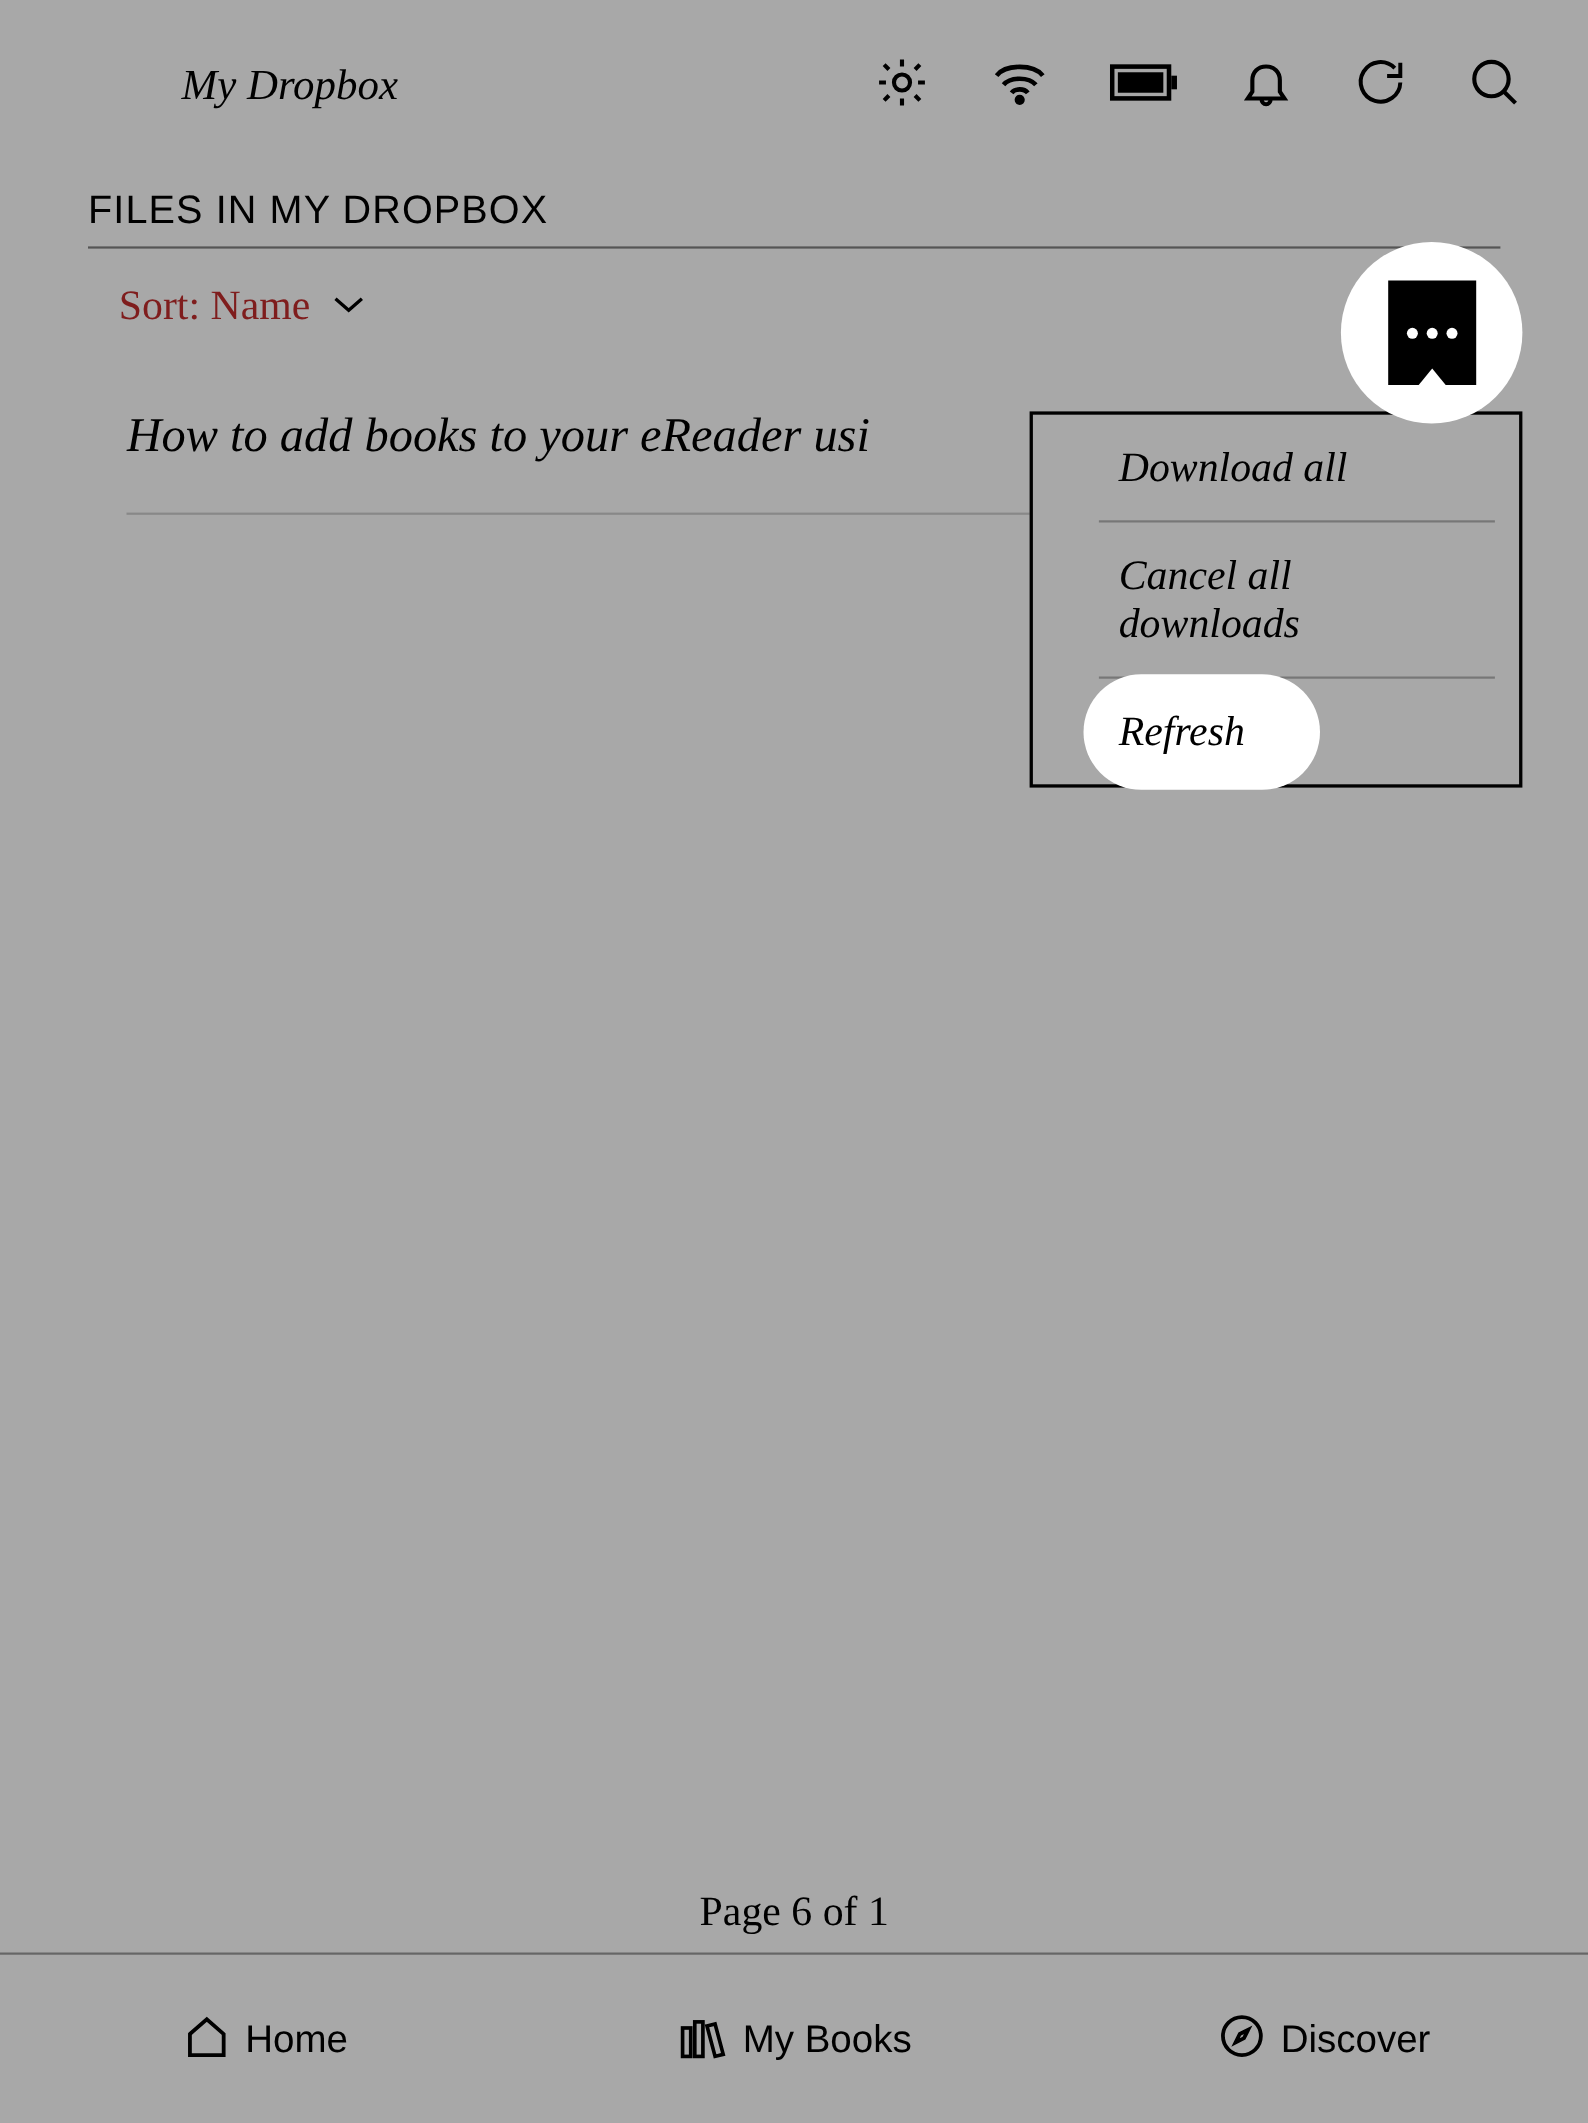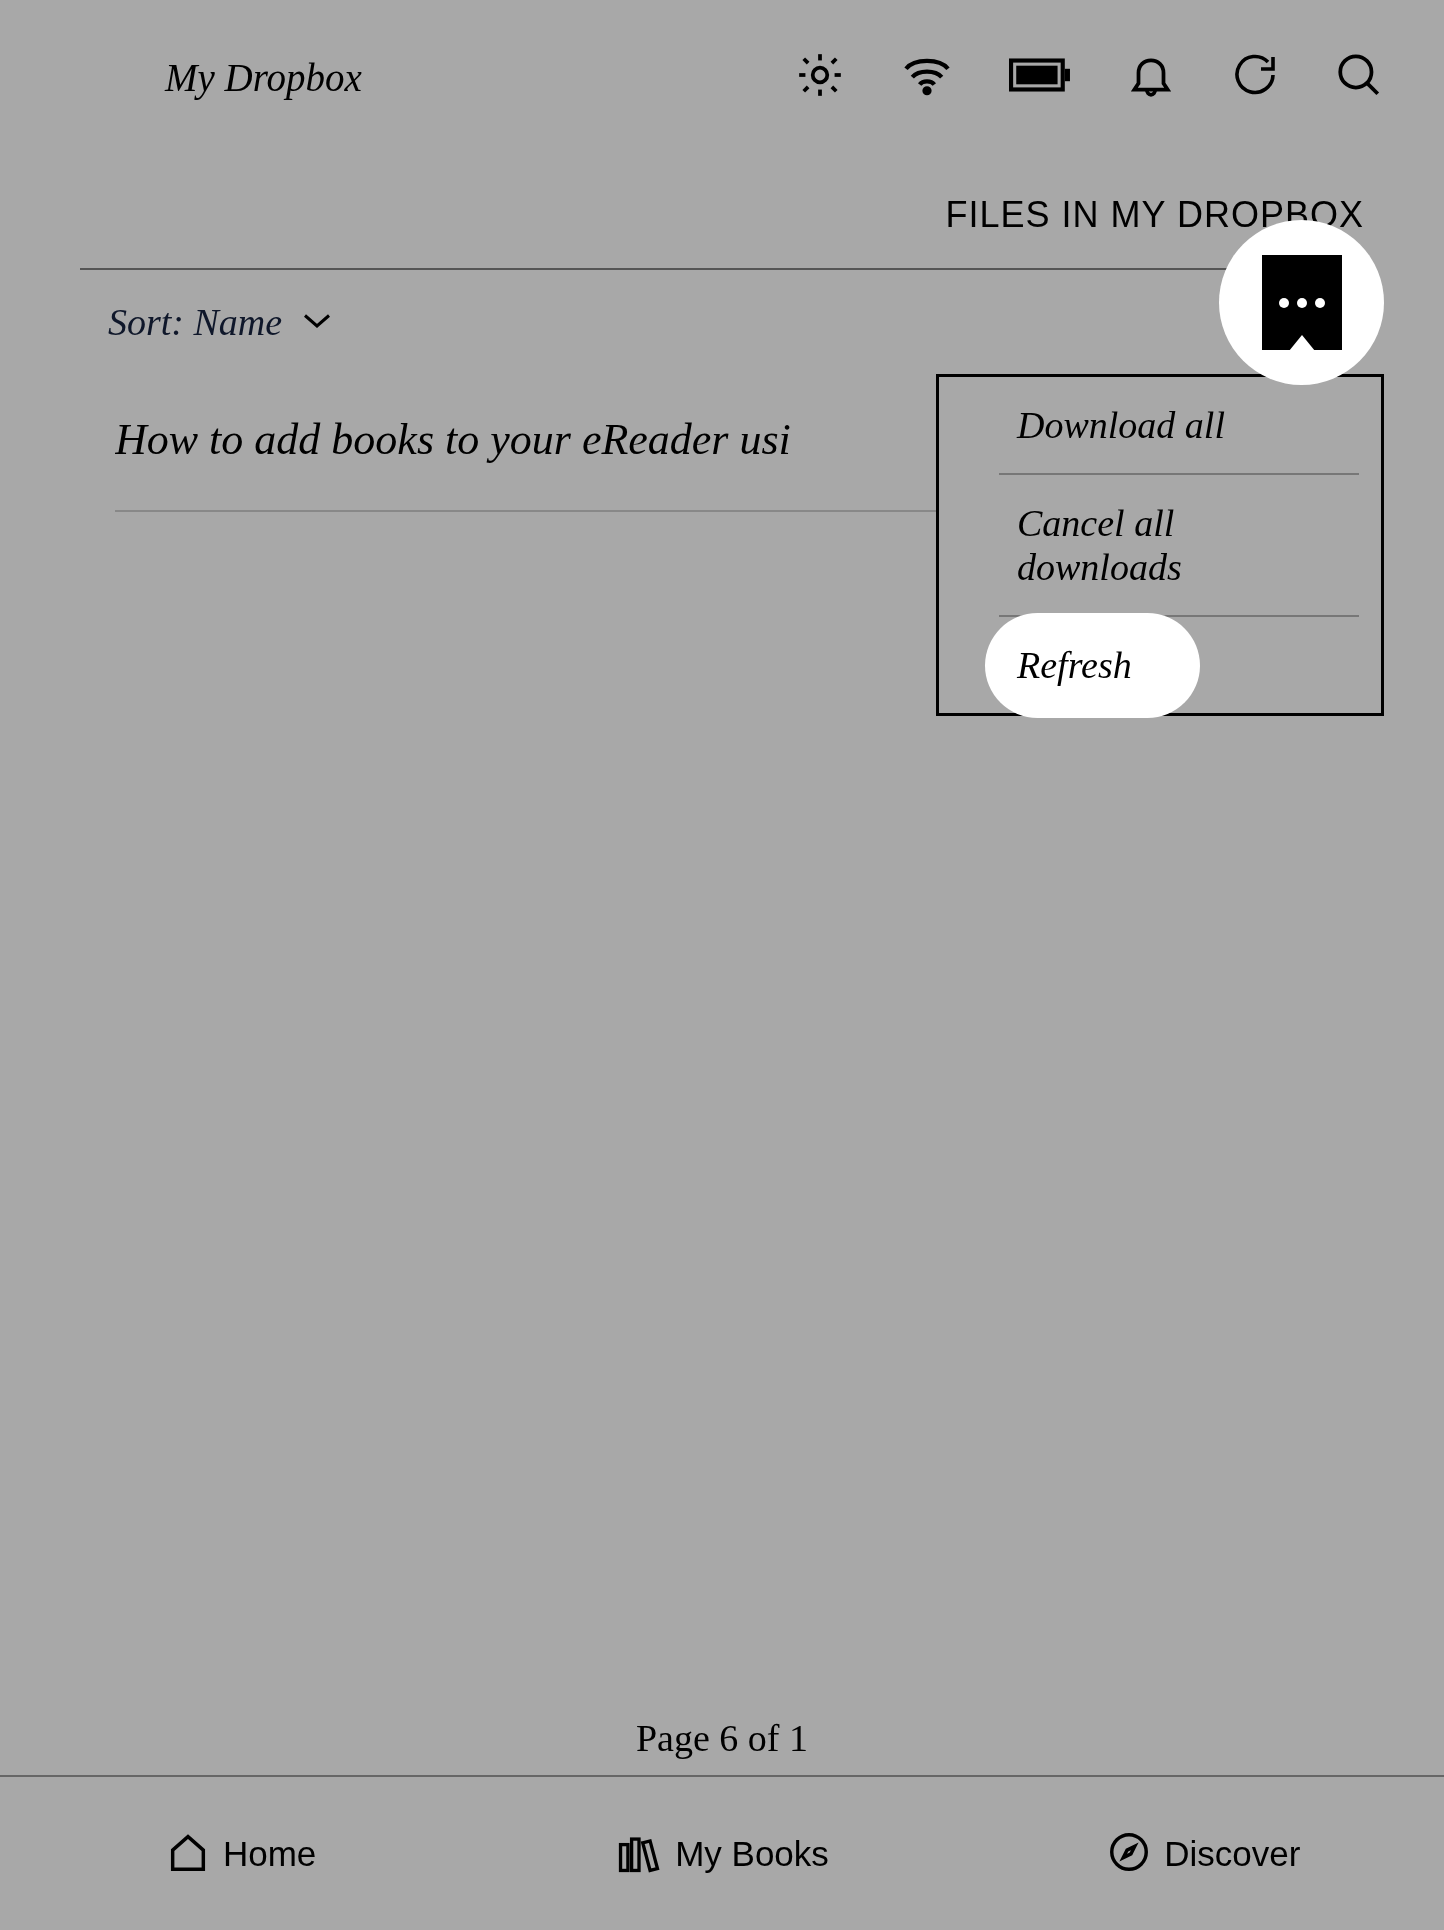--- a/index.html
+++ b/index.html
@@ -29,42 +29,40 @@
     }
     .status-icons {
       display: flex;
       align-items: center;
       gap: 55px;
     }
     .status-icons svg {
       color: #000;
     }
     .section-header {
-      margin: 50px 80px 0 80px;
+      margin: 25px 80px 0 80px;
       border-bottom: 2px solid #555;
-      padding-bottom: 32px;
-      text-align: right;
+      padding-bottom: 12px;
     }
     .section-title {
       font-family: -apple-system, 'Segoe UI', Arial, sans-serif;
       font-size: 36px;
       font-weight: 400;
       letter-spacing: 1px;
       color: #000;
     }
     .sort-row {
       margin: 30px 80px 0 108px;
       display: flex;
       align-items: center;
       position: relative;
     }
     .sort-label {
-      font-style: italic;
       font-size: 38px;
-      color: #0f172a;
+      color: #7f1d1d;
     }
     .chevron-down {
       margin-left: 20px;
     }
     .more-circle {
       position: absolute;
       top: 220px;
       right: 60px;
       width: 165px;
       height: 165px;

